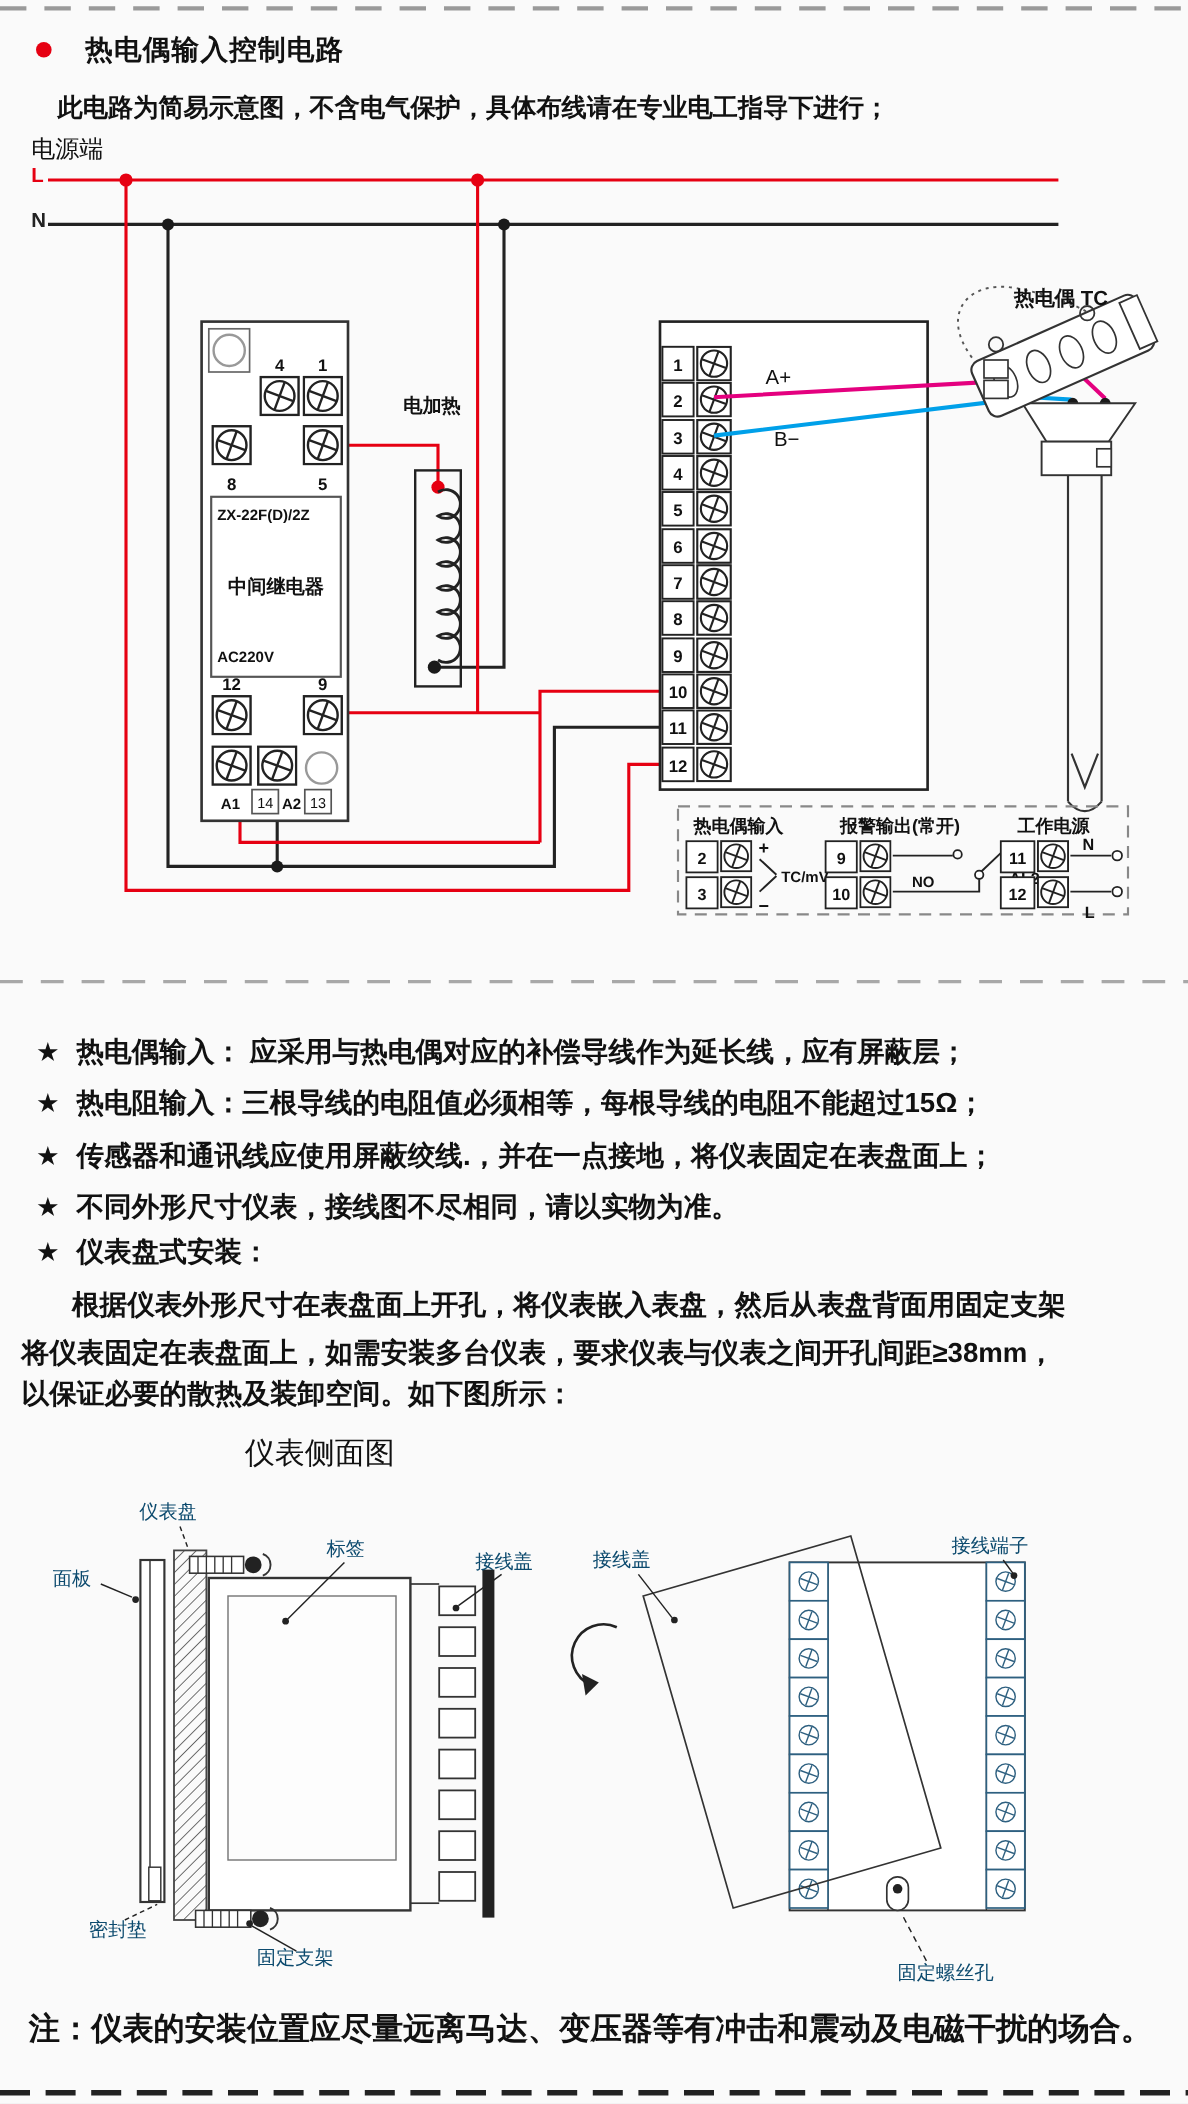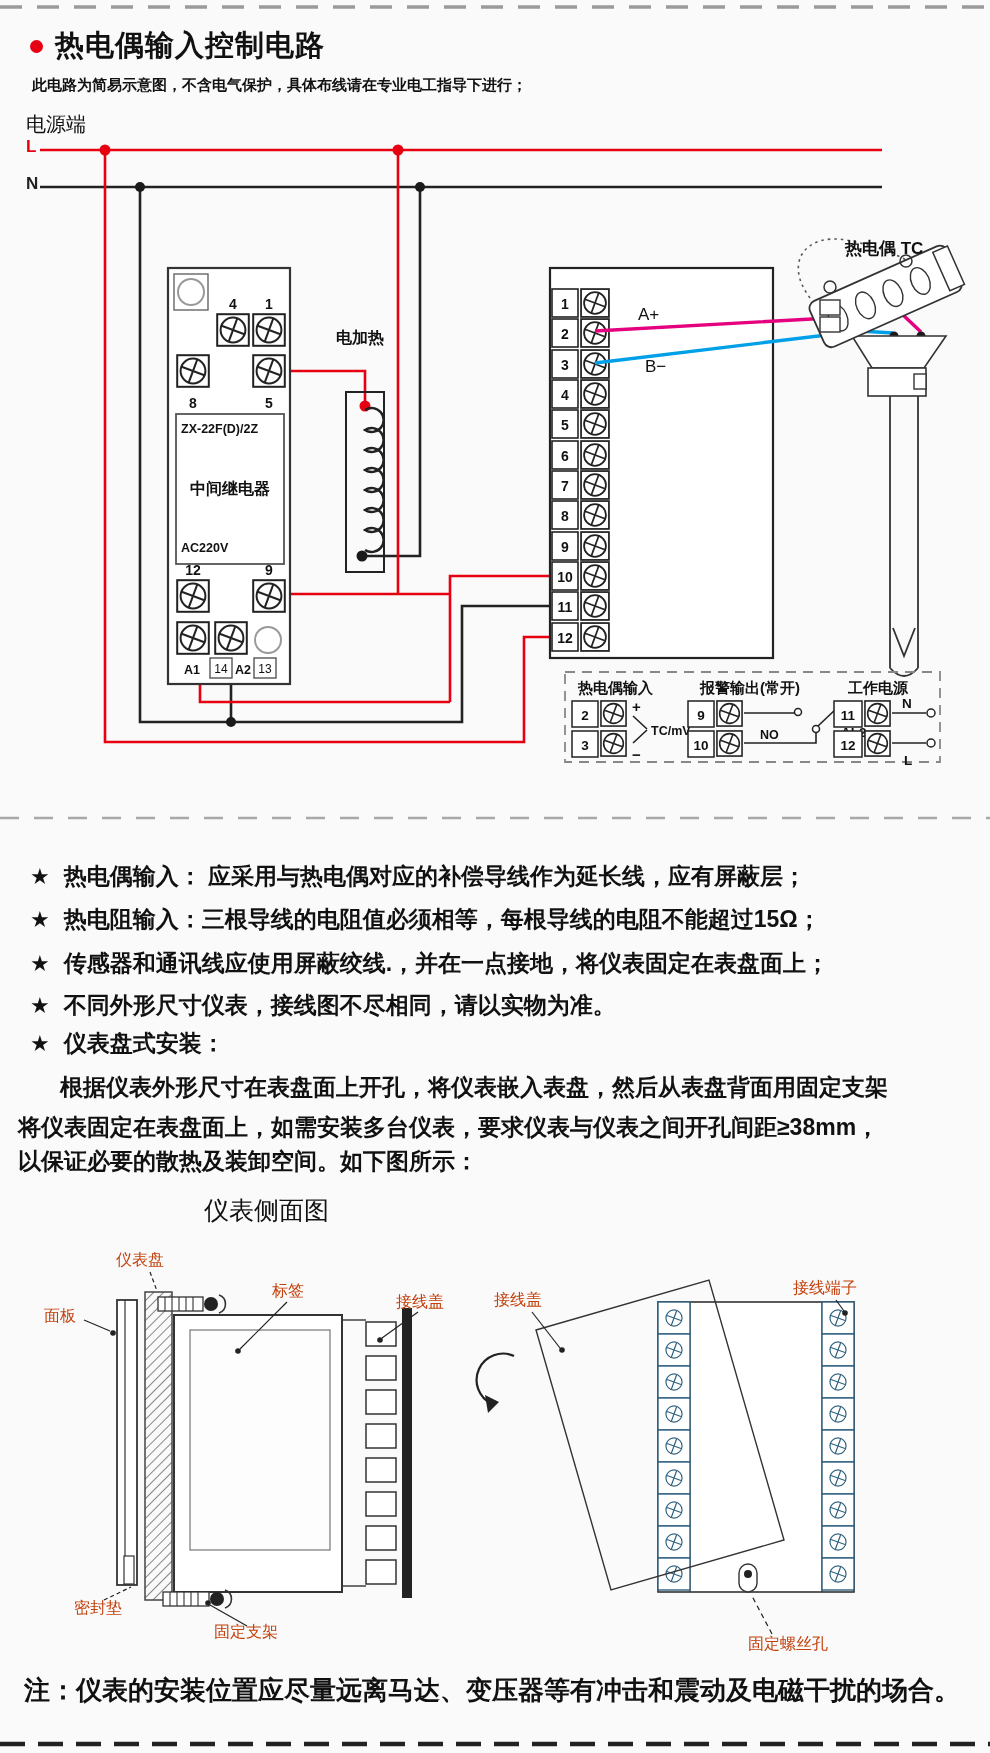--- a/index.html
+++ b/index.html
@@ -1,34 +1,34 @@
 <!DOCTYPE html>
 <html><head>
 <meta charset="utf-8">
 <style>
   html,body{margin:0;padding:0;background:#eee;}
   .page{position:relative;width:990px;height:1753px;background:#fafafa;overflow:hidden;
         font-family:"Liberation Sans","DejaVu Sans",sans-serif;color:#111;}
   .abs{position:absolute;white-space:nowrap;}
   .title-row{left:30px;top:26px;display:flex;align-items:center;gap:12px;}
   .bullet-dot{width:13px;height:13px;border-radius:50%;background:#e60012;display:inline-block;}
-  .title{font-size:29px;font-weight:bold;letter-spacing:1px;}
-  .subtitle{left:32px;top:76px;font-size:15px;font-weight:bold;}
+  .title{font-size:23px;font-weight:bold;letter-spacing:1px;margin-left:16px;}
+  .subtitle{left:48px;top:76px;font-size:21px;font-weight:bold;}
   .pwr{left:26px;top:111px;font-size:20px;}
   .llab{left:26px;top:137px;font-size:17px;font-weight:bold;color:#e60012;}
   .nlab{left:26px;top:174px;font-size:17px;font-weight:bold;color:#222;}
   .heater-lab{left:336px;top:328px;font-size:16px;font-weight:bold;}
   .tc-lab{left:845px;top:237px;font-size:17px;font-weight:bold;}
   .leg-t{font-size:15px;font-weight:bold;}
   .star-line{left:30px;font-size:23px;font-weight:bold;}
   .star-line .st{margin-right:14px;font-size:22px;}
   .para{font-size:23px;font-weight:bold;}
   .sv-title{left:204px;top:1194px;font-size:25px;font-weight:normal;
             font-family:"Liberation Serif","DejaVu Serif",serif;}
-  .dlab{font-size:16px;color:#c2410c;}
+  .dlab{font-size:16px;color:#0c4a6e;}
   .note{left:24px;top:1673px;font-size:26px;font-weight:bold;}
   svg text{font-family:"Liberation Sans","DejaVu Sans",sans-serif;fill:#111;}
 </style>
 </head>
 <body>
 
 <div class="page">
 
 <svg width="990" height="1753" viewBox="0 0 990 1753" style="position:absolute;left:0;top:0;">
   <defs>

